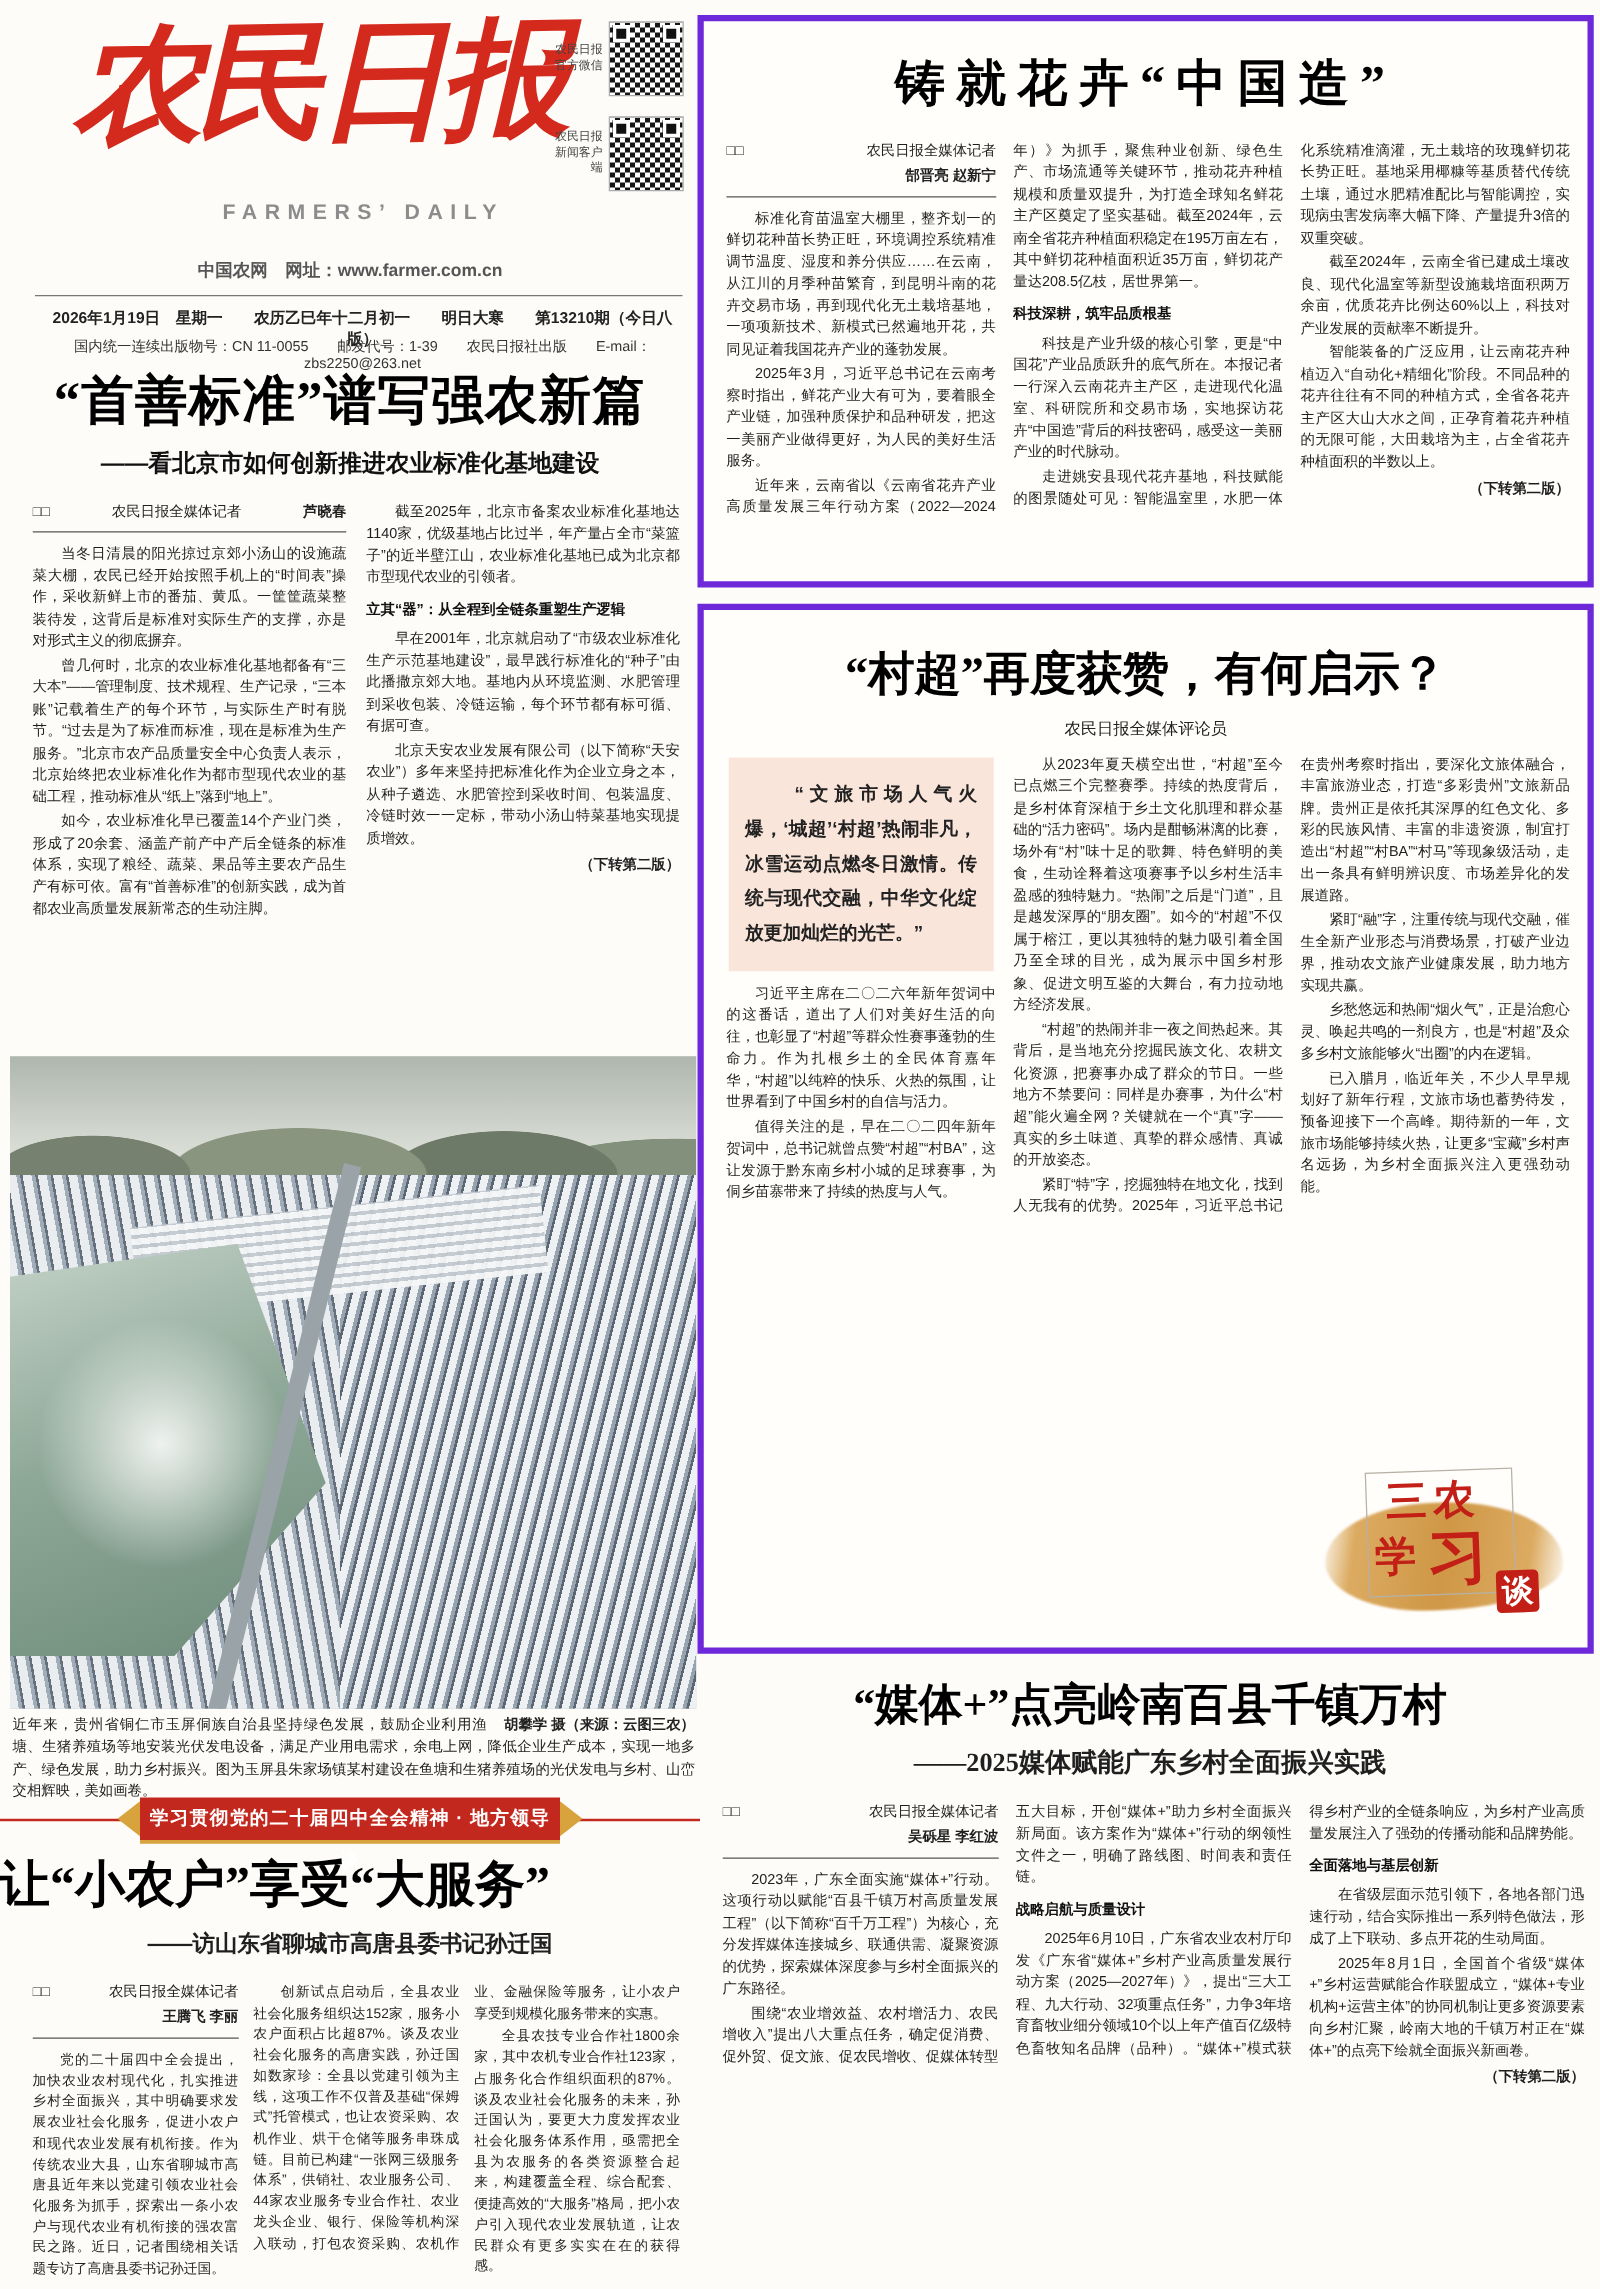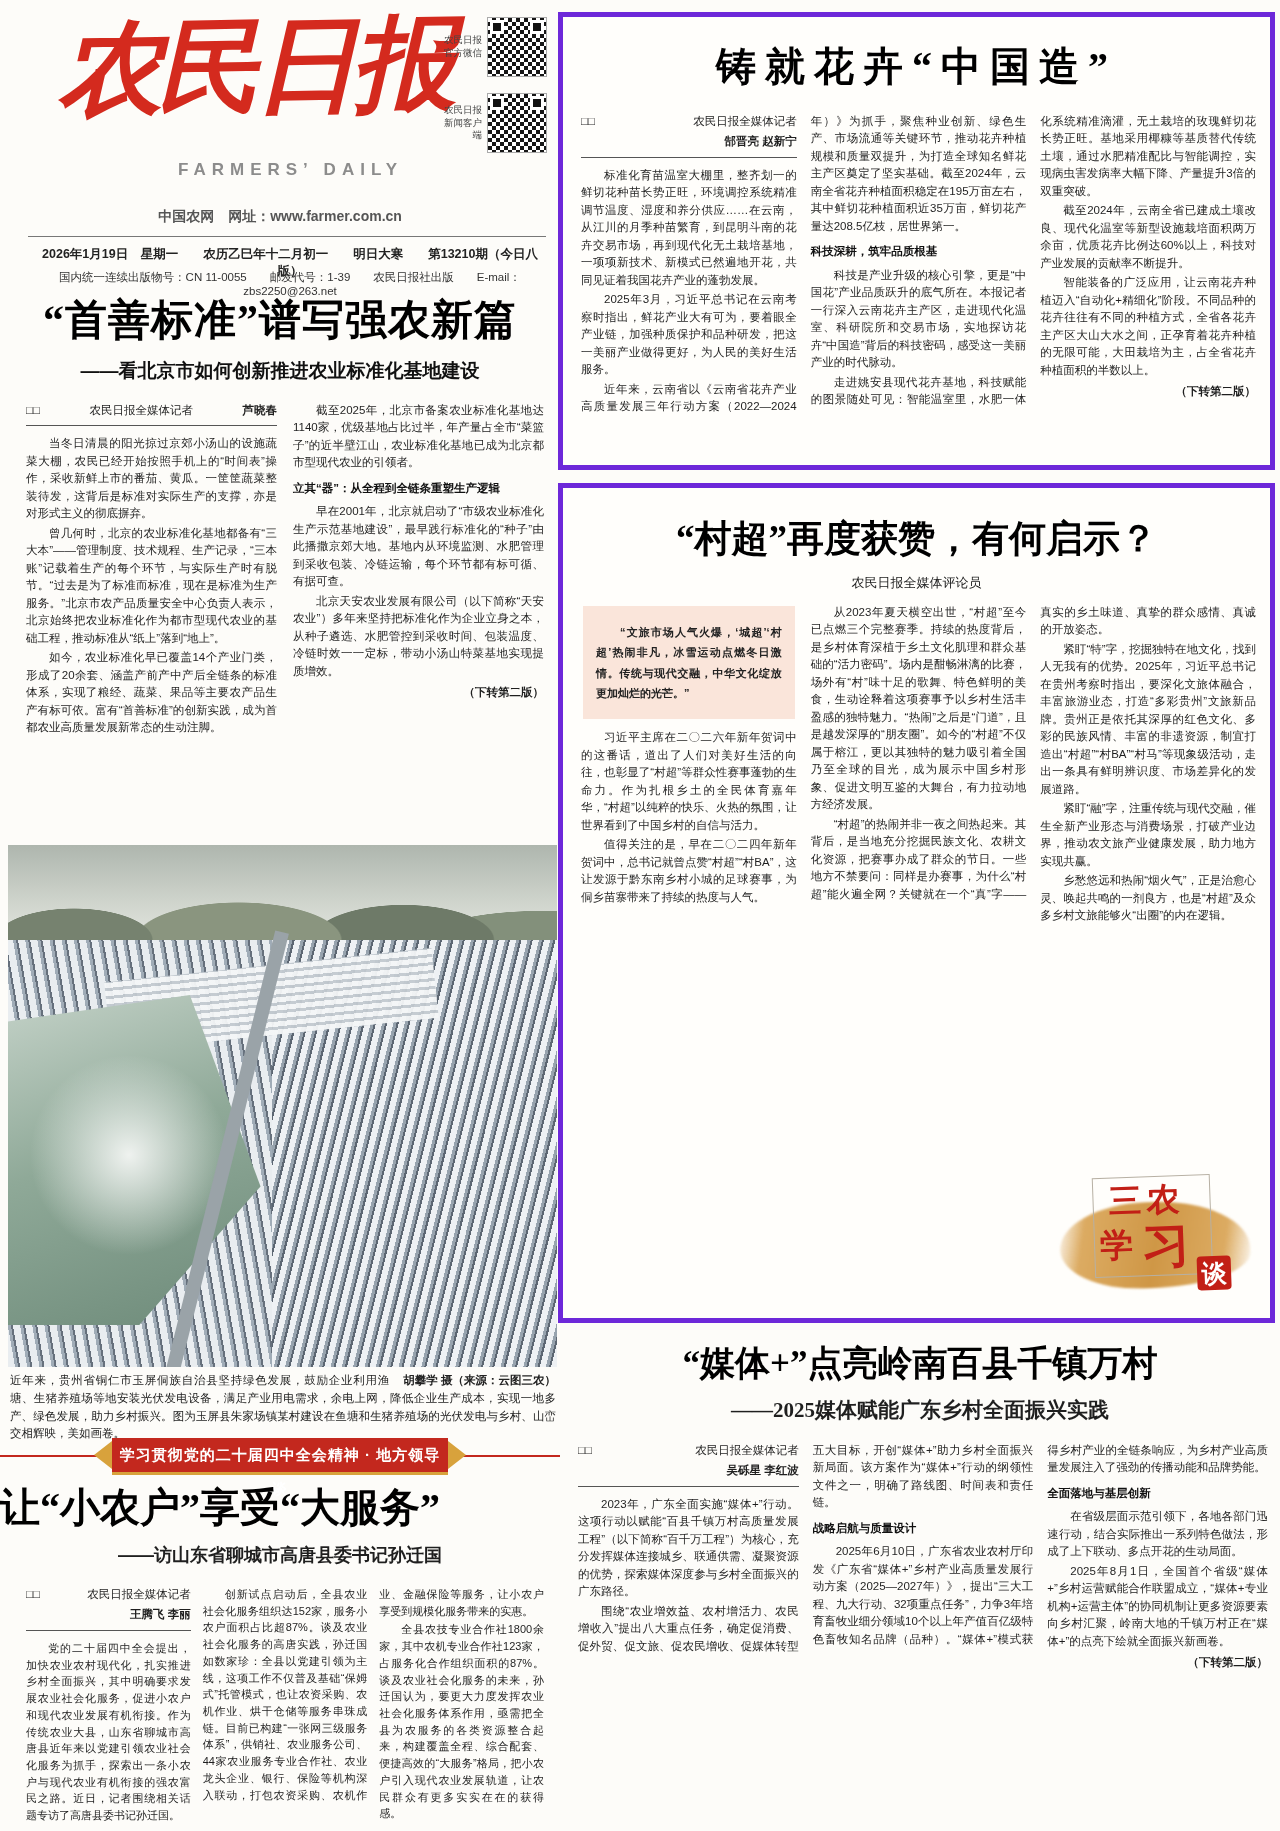--- a/index.html
+++ b/index.html
@@ -78,21 +78,21 @@
   .redbox{position:absolute;border:5px solid #6d28d9;background:#fffefb;}
   .boxA{left:558px;top:12px;width:717px;height:458px;}
   .boxA-title{position:absolute;left:0;top:22px;width:100%;text-align:center;font-size:40px;font-weight:900;
     letter-spacing:9px;font-family:"Liberation Serif","DejaVu Serif",serif;color:#000;}
   .boxA-cols{left:18px;top:96px;width:675px;height:342px;column-count:3;column-gap:14px;}
   .boxB{left:558px;top:483px;width:717px;height:840px;}
   .boxB-title{position:absolute;left:0;top:26px;width:100%;text-align:center;font-size:37px;font-weight:900;
     font-family:"Liberation Serif","DejaVu Serif",serif;color:#000;}
   .boxB-byline{position:absolute;left:0;top:86px;width:100%;text-align:center;font-size:13px;font-weight:normal;color:#222;}
   .boxB-cols{left:18px;top:116px;width:675px;height:692px;column-count:3;column-gap:14px;}
-  .quote{background:#fae5da;padding:16px 13px;margin:2px 2px 10px;font-size:11px;font-weight:bold;
+  .quote{background:#fae5da;padding:16px 13px;margin:2px 2px 10px;font-size:15px;font-weight:bold;
     line-height:1.85;color:#222;text-align:justify;break-inside:avoid;}
   
   .stamp{position:absolute;right:20px;bottom:10px;width:190px;height:132px;transform:rotate(-2deg);}
   .stamp .brush{position:absolute;left:0;top:26px;width:100%;height:86px;filter:blur(1px);
     background:linear-gradient(100deg,rgba(216,164,88,0) 0%,#dcab62 14%,#cf9746 50%,#dcab62 84%,rgba(216,164,88,0) 100%);
     border-radius:48% 52% 55% 45%/55% 60% 40% 50%;}
   .stamp .frame{position:absolute;left:34px;top:0;width:118px;height:100px;border:1px solid #b7b0a3;}
   .stamp .s-top{position:absolute;left:50px;top:2px;font-size:33px;font-weight:900;color:#c2železa;color:#c21f16;letter-spacing:5px;}
   .stamp .s-xue{position:absolute;left:40px;top:46px;font-size:33px;font-weight:900;color:#c21f16;}
   .stamp .s-xi{position:absolute;left:82px;top:38px;font-size:48px;font-weight:900;color:#c21f16;}
@@ -221,20 +221,21 @@
     <div class="cols boxB-cols" data-name="article-cunchao-body">
       <div class="quote" data-name="pull-quote">　　“文旅市场人气火爆，‘城超’‘村超’热闹非凡，冰雪运动点燃冬日激情。传统与现代交融，中华文化绽放更加灿烂的光芒。”</div>
       <div data-name="paragraph-list">
           <p class="para" data-name="paragraph">习近平主席在二〇二六年新年贺词中的这番话，道出了人们对美好生活的向往，也彰显了“村超”等群众性赛事蓬勃的生命力。作为扎根乡土的全民体育嘉年华，“村超”以纯粹的快乐、火热的氛围，让世界看到了中国乡村的自信与活力。</p>
           <p class="para" data-name="paragraph">值得关注的是，早在二〇二四年新年贺词中，总书记就曾点赞“村超”“村BA”，这让发源于黔东南乡村小城的足球赛事，为侗乡苗寨带来了持续的热度与人气。</p>
           <p class="para" data-name="paragraph">从2023年夏天横空出世，“村超”至今已点燃三个完整赛季。持续的热度背后，是乡村体育深植于乡土文化肌理和群众基础的“活力密码”。场内是酣畅淋漓的比赛，场外有“村”味十足的歌舞、特色鲜明的美食，生动诠释着这项赛事予以乡村生活丰盈感的独特魅力。“热闹”之后是“门道”，且是越发深厚的“朋友圈”。如今的“村超”不仅属于榕江，更以其独特的魅力吸引着全国乃至全球的目光，成为展示中国乡村形象、促进文明互鉴的大舞台，有力拉动地方经济发展。</p>
           <p class="para" data-name="paragraph">“村超”的热闹并非一夜之间热起来。其背后，是当地充分挖掘民族文化、农耕文化资源，把赛事办成了群众的节日。一些地方不禁要问：同样是办赛事，为什么“村超”能火遍全网？关键就在一个“真”字——真实的乡土味道、真挚的群众感情、真诚的开放姿态。</p>
           <p class="para" data-name="paragraph">紧盯“特”字，挖掘独特在地文化，找到人无我有的优势。2025年，习近平总书记在贵州考察时指出，要深化文旅体融合，丰富旅游业态，打造“多彩贵州”文旅新品牌。贵州正是依托其深厚的红色文化、多彩的民族风情、丰富的非遗资源，制宜打造出“村超”“村BA”“村马”等现象级活动，走出一条具有鲜明辨识度、市场差异化的发展道路。</p>
           <p class="para" data-name="paragraph">紧盯“融”字，注重传统与现代交融，催生全新产业形态与消费场景，打破产业边界，推动农文旅产业健康发展，助力地方实现共赢。</p>
           <p class="para" data-name="paragraph">乡愁悠远和热闹“烟火气”，正是治愈心灵、唤起共鸣的一剂良方，也是“村超”及众多乡村文旅能够火“出圈”的内在逻辑。</p>
+          <p class="para" data-name="paragraph">已入腊月，临近年关，不少人早早规划好了新年行程，文旅市场也蓄势待发，预备迎接下一个高峰。期待新的一年，文旅市场能够持续火热，让更多“宝藏”乡村声名远扬，为乡村全面振兴注入更强劲动能。</p>
         </div>
     </div>
     <div class="stamp" data-name="sannong-xuexitan-stamp">
       <div class="brush" data-name="stamp-gold-brush"></div>
       <div class="frame" data-name="stamp-frame"></div>
       <div class="s-top" data-name="stamp-text-sannong">三农</div>
       <div class="s-xue" data-name="stamp-text-xue">学</div>
       <div class="s-xi" data-name="stamp-text-xi">习</div>
       <div class="s-tan" data-name="stamp-text-tan">谈</div>
     </div>

